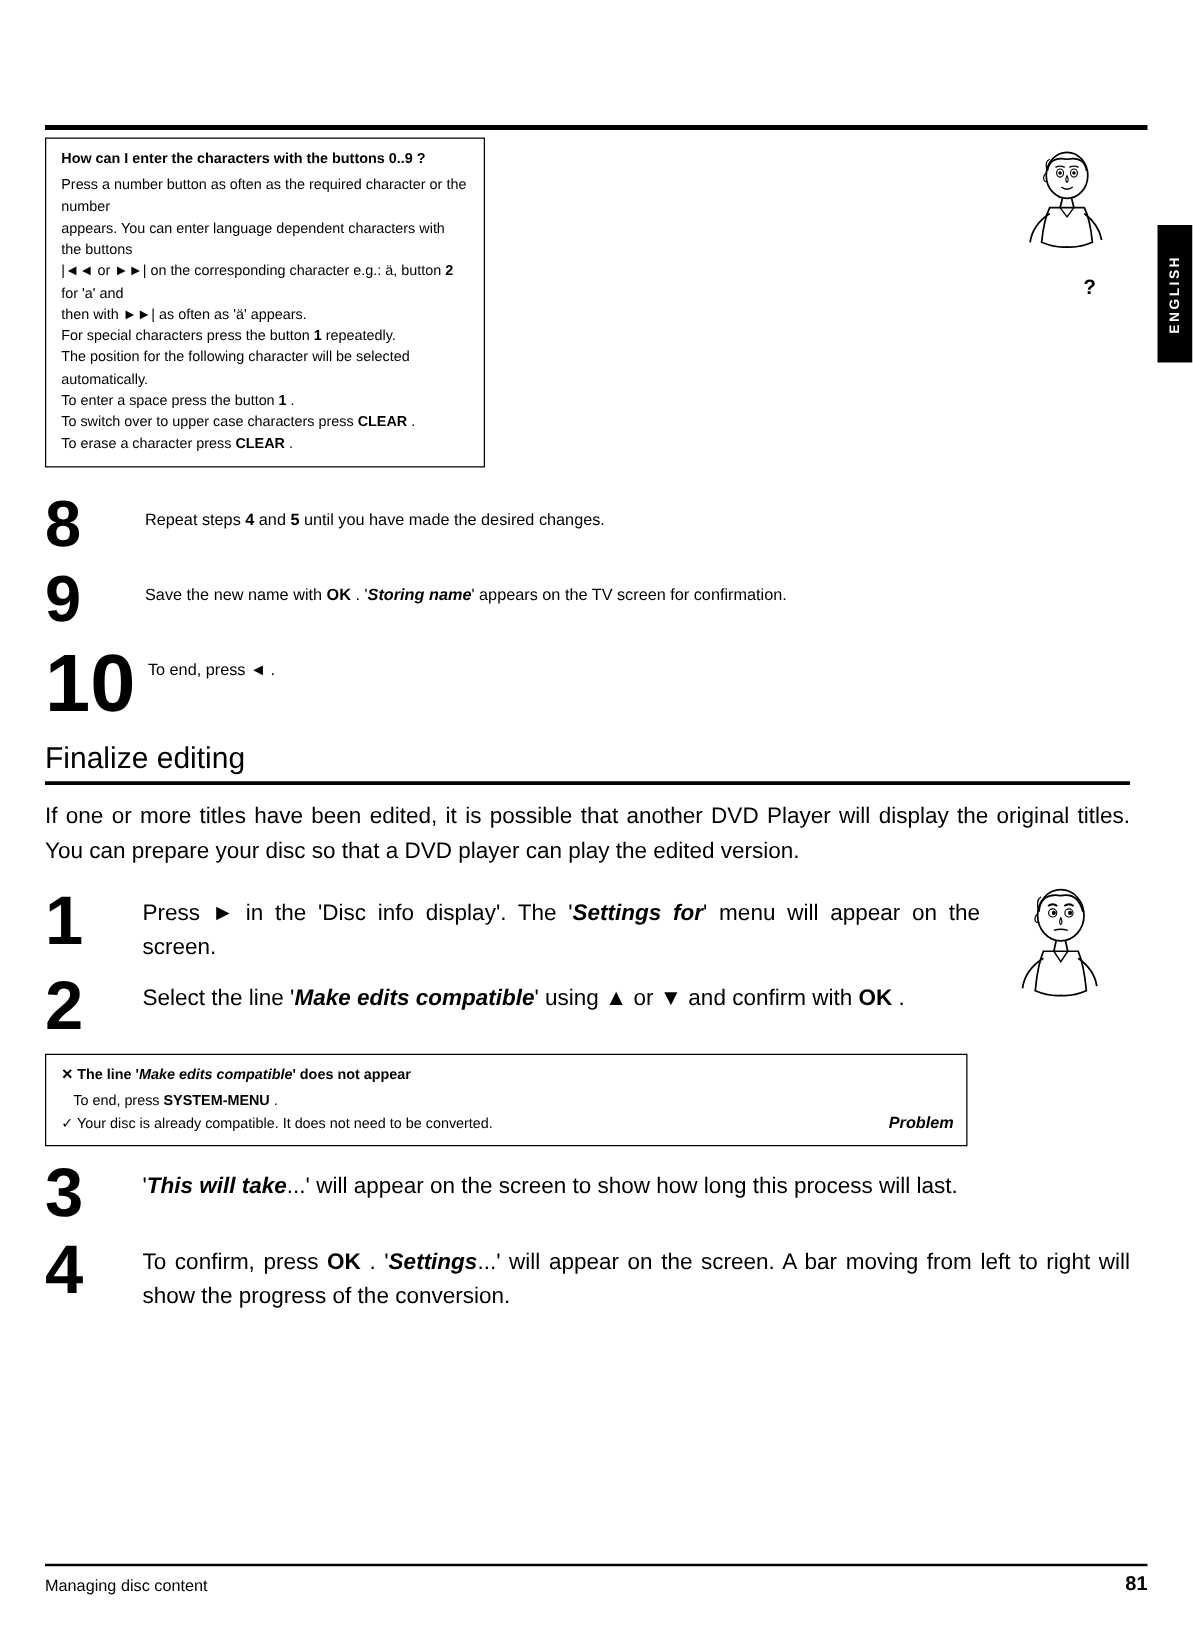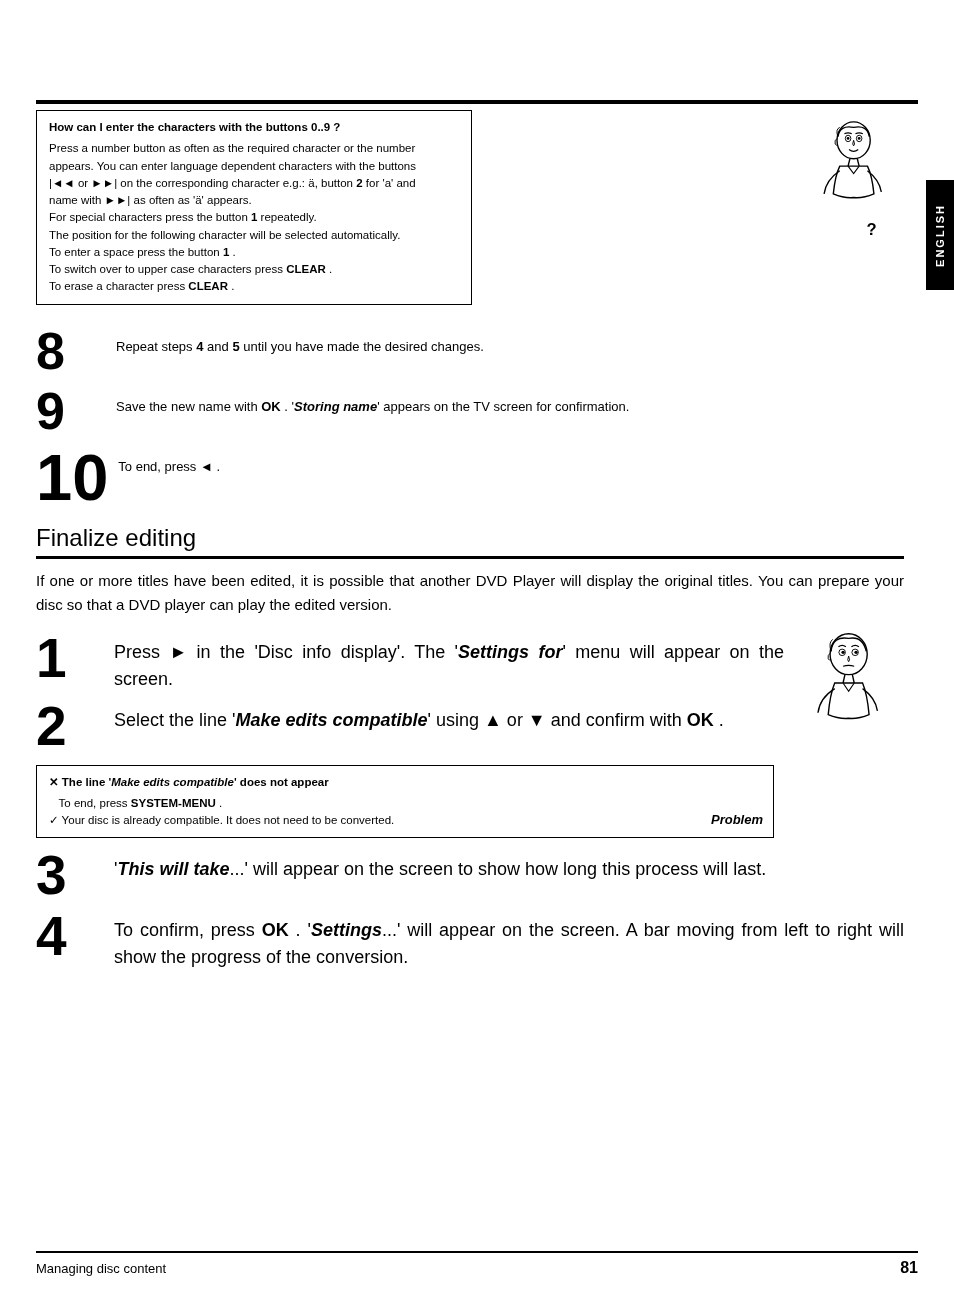--- a/index.html
+++ b/index.html
@@ -52,21 +52,21 @@
       left: 36px;
       right: 50px;
       bottom: 60px;
     }
 
     
     .info-box {
       border: 1px solid #000;
       padding: 8px 12px;
       margin-bottom: 10px;
-      width: 436px;
+      width: 352px;
       float: left;
       font-size: 11.5px;
       line-height: 1.5;
     }
     .info-box .question {
       font-weight: bold;
       margin-bottom: 4px;
     }
 
     
@@ -122,21 +122,21 @@
     .section-heading {
       font-size: 24px;
       font-weight: normal;
       border-bottom: 3px solid #000;
       padding-bottom: 4px;
       margin-top: 14px;
       margin-bottom: 10px;
     }
 
     .section-desc {
-      font-size: 15px;
+      font-size: 18px;
       line-height: 1.6;
       margin-bottom: 14px;
       text-align: justify;
     }
 
     .step-group {
       display: flex;
       align-items: flex-start;
       margin-bottom: 6px;
     }
@@ -220,21 +220,21 @@
 </div>
 
 <div class="main-content">
 
   <div class="clearfix">
     <div class="info-box">
       <div class="question bold">How can I enter the characters with the buttons  0..9 ?</div>
       <div>Press a number button as often as the required character or the number</div>
       <div>appears. You can enter language dependent characters with the buttons</div>
       <div>|◄◄ or ►►| on the corresponding character e.g.: ä, button <span class="bold">2</span> for 'a' and</div>
-      <div>name with ►►| as often as 'ä' appears.</div>
+      <div>then with ►►| as often as 'ä' appears.</div>
       <div>For special characters press the button <span class="bold">1</span> repeatedly.</div>
       <div>The position for the following character will be selected automatically.</div>
       <div>To enter a space press the button <span class="bold">1</span> .</div>
       <div>To switch over to upper case characters press <span class="bold">CLEAR</span> .</div>
       <div>To erase a character press <span class="bold">CLEAR</span> .</div>
     </div>
 
     <div class="char-illustration-top">
       <svg class="person-svg" viewBox="0 0 90 130" xmlns="http://www.w3.org/2000/svg">
 

